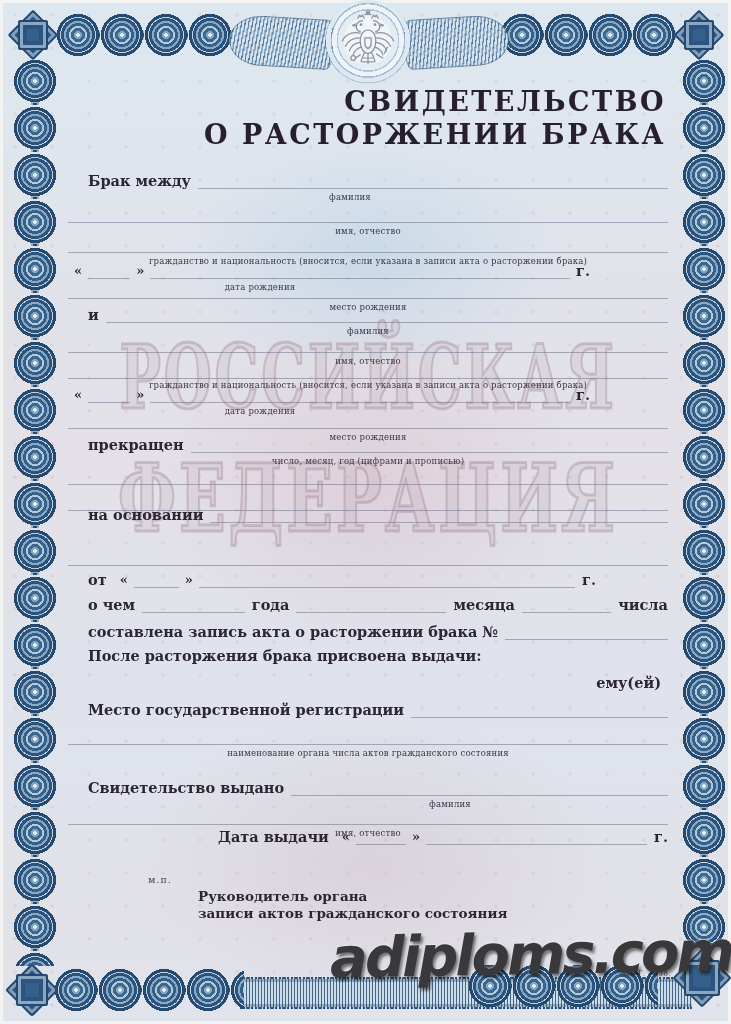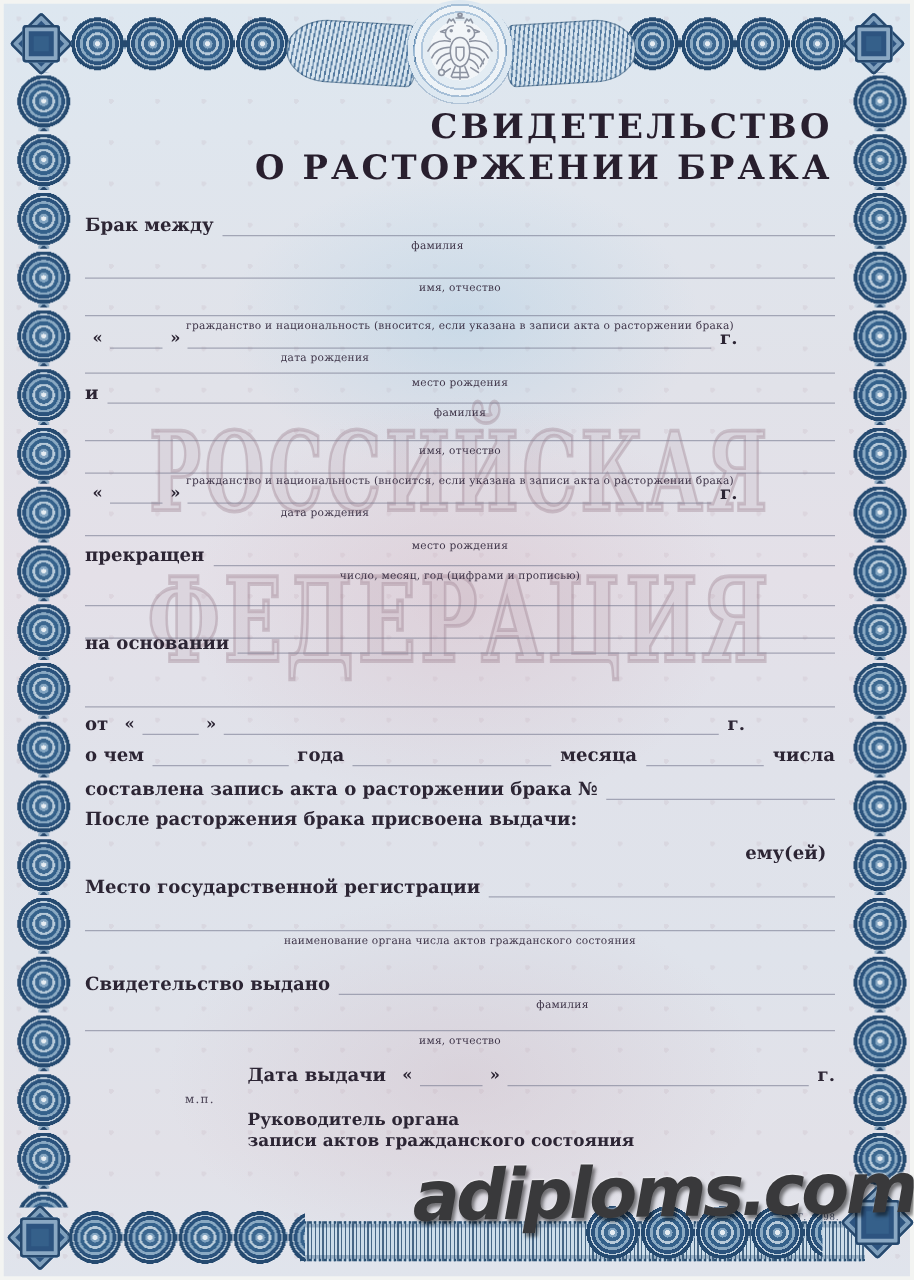--- a/index.html
+++ b/index.html
@@ -41,21 +41,21 @@
     background:radial-gradient(circle at 50% 47%, #f2f5f8 0 24px, #e3ecf3 24px 30px, rgba(120,160,198,.45) 30px 31.5px, #eef3f7 31.5px 36px, rgba(108,150,190,.5) 36px 37.5px, #dde8f1 37.5px 42px, rgba(90,130,170,.35) 42px 43px, rgba(0,0,0,0) 43px);}
   .eagle{position:absolute;left:333px;top:6px;}
   
   .title{position:absolute;left:66px;width:600px;text-align:right;font-weight:bold;
     font-size:27px;letter-spacing:2.5px;color:#281f2e;}
   .wm{position:absolute;left:148px;width:440px;height:100px;display:flex;align-items:center;justify-content:center;
     font-weight:bold;white-space:nowrap;color:rgba(168,140,152,0.13);
     -webkit-text-stroke:2px rgba(150,120,136,0.34);letter-spacing:3px;}
   .fl{position:absolute;left:68px;right:63px;height:17px;display:flex;align-items:flex-end;
     font-size:14.5px;font-weight:bold;line-height:17px;white-space:nowrap;}
-  .lb{margin-right:7px;}
+  .lb{margin-right:7px;margin-left:20px;}
   .lb.after{margin-left:7px;margin-right:0;}
   .u{flex:1 1 auto;border-bottom:1px solid rgba(120,123,145,0.60);height:15px;}
   .u.w42{flex:0 0 42px;} .u.w45{flex:0 0 45px;} .u.w50{flex:0 0 50px;}
   .sp{flex:0 0 78px;} .sp72{flex:0 0 72px;}
   .q{margin:0 6px;font-weight:bold;font-size:13px;}
   .hint{position:absolute;text-align:center;font-size:8.5px;letter-spacing:0.2px;color:#3e3448;white-space:nowrap;}
   .seal{position:absolute;left:148px;top:874px;font-size:9.5px;letter-spacing:1px;color:#4a4355;}
   .head{position:absolute;left:198px;top:888px;font-size:13.5px;font-weight:bold;line-height:17px;color:#2c2534;}
   .printmark{position:absolute;left:624px;top:949px;font-family:Liberation Serif, serif;
     font-size:8px;letter-spacing:1px;color:#46506b;margin-top:20px;}
@@ -242,21 +242,21 @@
     <span class="lb">Свидетельство выдано</span>
     <span class="u"></span>
   </div>
   <div class="hint" style="top:799px;left:250px;width:400px;">фамилия</div>
 
   <div class="fl" style="top:808px;">
       <span class="u"></span>
     </div>
   <div class="hint" style="top:828px;left:68px;width:600px;">имя, отчество</div>
 
-  <div class="fl" style="top:852px;left:198px;align-items:center;">
+  <div class="fl" style="top:828px;left:198px;align-items:center;">
     <span class="lb">Дата выдачи</span>
     <span class="q">«</span>
     <span class="u w50"></span>
     <span class="q">»</span>
     <span class="u"></span>
     <span class="lb after">г.</span>
   </div>
 
   <div class="seal">м.п.</div>
 

